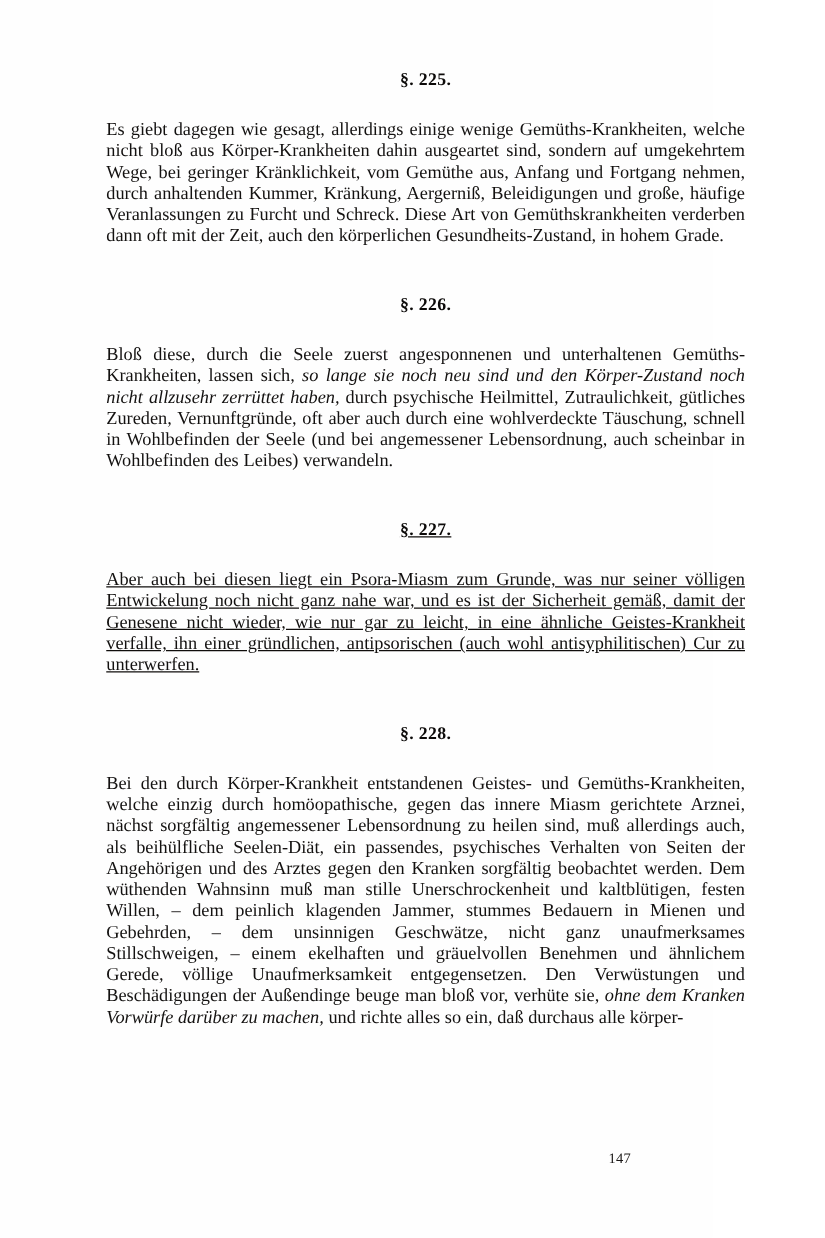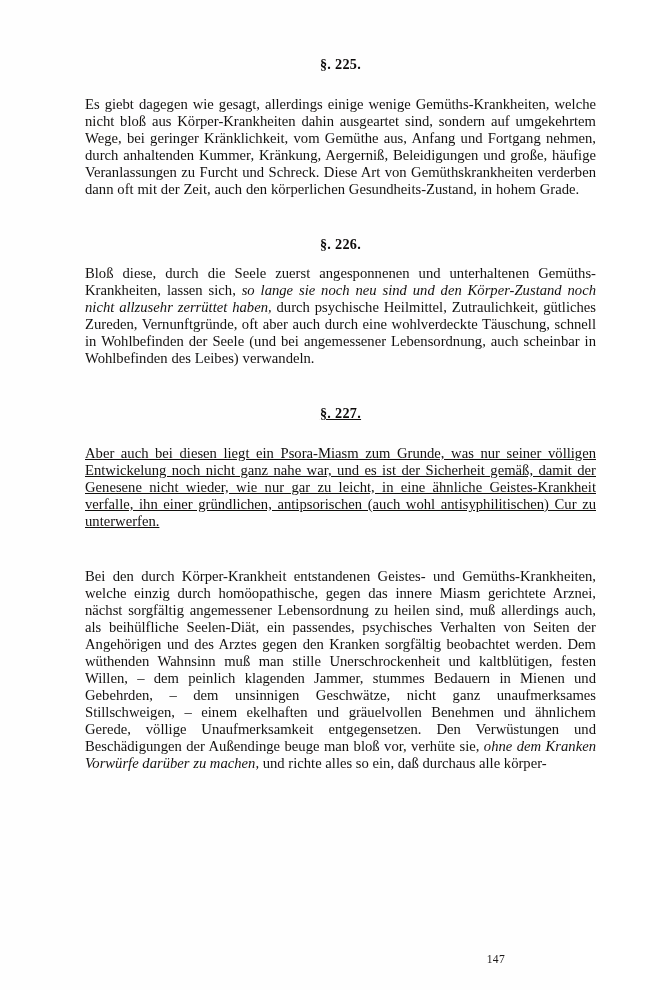--- a/index.html
+++ b/index.html
@@ -45,33 +45,33 @@
     color: #131110;
     hyphens: none;
     word-spacing: 0.2px;
   }
   .para i, .para em {
     font-style: italic;
   }
   
   .block-225 .sec-head { margin-bottom: 23px; }
   .block-226 { margin-top: 38px; }
-  .block-226 .sec-head { margin-bottom: 12px; }
+  .block-226 .sec-head { margin-bottom: 23px; }
   .block-227 { margin-top: 38px; text-decoration: underline; }
   .block-227 .sec-head { margin-bottom: 23px; }
   .block-228 { margin-top: 38px; }
   .block-228 .sec-head { margin-bottom: 23px; }
 
   
   .block-228 .para { word-spacing: 0px; }
 
   .folio {
     position: absolute;
     right: 65px;
-    top: 953px;
+    top: 920px;
     font-size: 11.6px;
     color: #1a1716;
     letter-spacing: 0.3px;
   }
 </style>
 </head>
 <body>
 
 <div class="page">
   <div class="content">
@@ -85,19 +85,20 @@
       <h2 class="sec-head">§. 226.</h2>
       <p class="para"><span>Bloß diese, durch die Seele zuerst angesponnenen und unterhaltenen Gemüths-Krankheiten, lassen sich, </span><i>so lange sie noch neu sind und den Körper-Zustand noch nicht allzusehr zerrüttet haben,</i><span> durch psychische Heilmittel, Zutraulichkeit, gütliches Zureden, Vernunftgründe, oft aber auch durch eine wohlverdeckte Täuschung, schnell in Wohlbefinden der Seele (und bei angemessener Lebensordnung, auch scheinbar in Wohlbefinden des Leibes) verwandeln.</span></p>
     </section>
 
     <section class="block-227">
       <h2 class="sec-head">§. 227.</h2>
       <p class="para"><span>Aber auch bei diesen liegt ein Psora-Miasm zum Grunde, was nur seiner völligen Entwickelung noch nicht ganz nahe war, und es ist der Sicherheit gemäß, damit der Genesene nicht wieder, wie nur gar zu leicht, in eine ähnliche Geistes-Krankheit verfalle, ihn einer gründlichen, antipsorischen (auch wohl antisyphilitischen) Cur zu unterwerfen.</span></p>
     </section>
 
     <section class="block-228">
+      <h2 class="sec-head">§. 228.</h2>
       <p class="para"><span>Bei den durch Körper-Krankheit entstandenen Geistes- und Gemüths-Krankheiten, welche einzig durch homöopathische, gegen das innere Miasm gerichtete Arznei, nächst sorgfältig angemessener Lebensordnung zu heilen sind, muß allerdings auch, als beihülfliche Seelen-Diät, ein passendes, psychisches Verhalten von Seiten der Angehörigen und des Arztes gegen den Kranken sorgfältig beobachtet werden. Dem wüthenden Wahnsinn muß man stille Unerschrockenheit und kaltblütigen, festen Willen, – dem peinlich klagenden Jammer, stummes Bedauern in Mienen und Gebehrden, – dem unsinnigen Geschwätze, nicht ganz unaufmerksames Stillschweigen, – einem ekelhaften und gräuelvollen Benehmen und ähnlichem Gerede, völlige Unaufmerksamkeit entgegensetzen. Den Verwüstungen und Beschädigungen der Außendinge beuge man bloß vor, verhüte sie, </span><i>ohne dem Kranken Vorwürfe darüber zu machen,</i><span> und richte alles so ein, daß durchaus alle körper-</span></p>
     </section>
 
   </div>
 
   <div class="folio">147</div>
 </div>
 
 </body></html>

